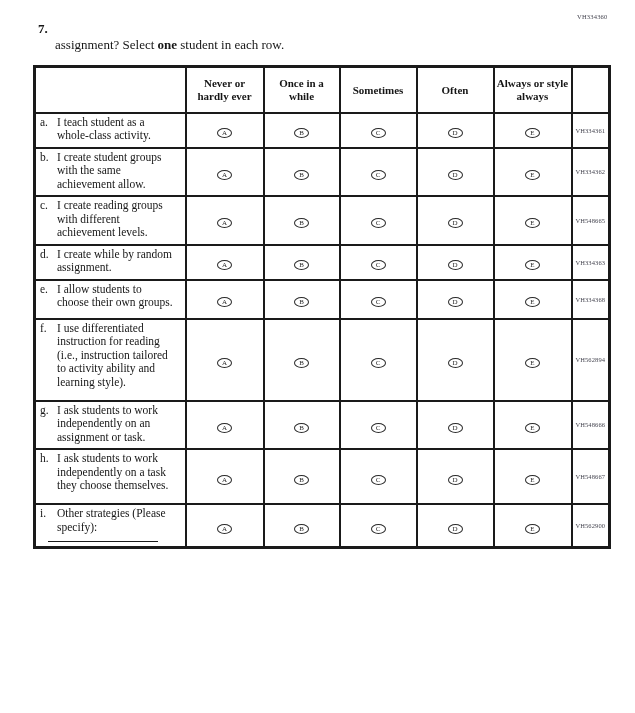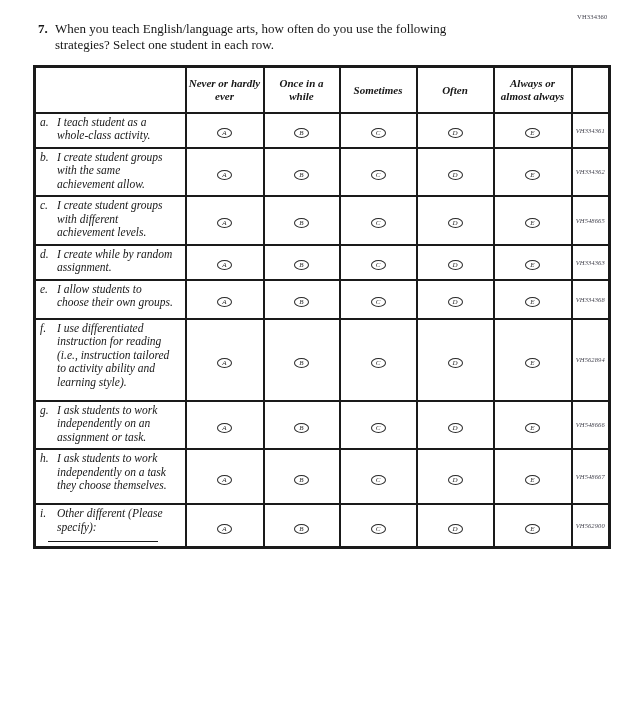--- a/index.html
+++ b/index.html
@@ -24,29 +24,28 @@
   .question {
     position: absolute;
     top: 21px;
     left: 38px;
     width: 480px;
     display: flex;
     font-size: 13px;
     line-height: 15.5px;
   }
   .q-number { font-weight: bold; width: 17px; flex: none; }
-  .q-bold { font-weight: normal; }
+  .q-bold { font-weight: bold; }
   table.survey {
     position: absolute;
     top: 65px;
     left: 33px;
     border-collapse: collapse;
     table-layout: fixed;
     border: 3px solid #1a1a1a;
-    font-style: italic;
   }
   table.survey th, table.survey td {
     border: 2px solid #1a1a1a;
   }
   th.col-header {
     font-weight: bold;
     font-size: 11px;
     line-height: 12.5px;
     text-align: center;
     vertical-align: middle;
@@ -108,43 +107,43 @@
 </head>
 <body>
 
 <div class="page">
 
   <div class="form-code">VH334360</div>
 
   <div class="question">
     <span class="q-number">7.</span>
     <span class="q-text">
-      <span>When you teach English/language arts, how often do you use the following</span><br>
-      <span>strategies? Select </span><span class="q-bold">one</span><span> student in each row.</span>
+      <br>
+      <span>assignment? Select </span><span class="q-bold">one</span><span> student in each row.</span>
     </span>
   </div>
 
   <table class="survey">
     <colgroup>
       <col style="width:151px">
       <col style="width:78px">
       <col style="width:76px">
       <col style="width:77px">
       <col style="width:77px">
       <col style="width:78px">
       <col style="width:38px">
     </colgroup>
     <thead>
       <tr>
         <th class="col-header"></th>
         <th class="col-header">Never or hardly ever</th>
         <th class="col-header">Once in a while</th>
         <th class="col-header">Sometimes</th>
         <th class="col-header">Often</th>
-        <th class="col-header">Always or almost always</th>
+        <th class="col-header">Always or style always</th>
         <th class="col-header"></th>
       </tr>
     </thead>
     <tbody id="table-body">
   <tr>
     <td class="label-cell">
       <div class="label-wrap">
         <span class="row-letter">a.</span>
         <span class="row-label">I teach student as a whole-class activity.</span>
       </div>
@@ -169,21 +168,21 @@
     <td class="opt"><span class="bubble">C</span></td>
     <td class="opt"><span class="bubble">D</span></td>
     <td class="opt"><span class="bubble">E</span></td>
     <td class="code-cell">VH334362</td>
   </tr>
 
   <tr>
     <td class="label-cell">
       <div class="label-wrap">
         <span class="row-letter">c.</span>
-        <span class="row-label">I create student groups with different achievement levels.</span>
+        <span class="row-label">I create reading groups with different achievement levels.</span>
       </div>
     </td>
     <td class="opt"><span class="bubble">A</span></td>
     <td class="opt"><span class="bubble">B</span></td>
     <td class="opt"><span class="bubble">C</span></td>
     <td class="opt"><span class="bubble">D</span></td>
     <td class="opt"><span class="bubble">E</span></td>
     <td class="code-cell">VH548665</td>
   </tr>
 
@@ -259,21 +258,21 @@
     <td class="opt"><span class="bubble">C</span></td>
     <td class="opt"><span class="bubble">D</span></td>
     <td class="opt"><span class="bubble">E</span></td>
     <td class="code-cell">VH548667</td>
   </tr>
 
   <tr>
     <td class="label-cell">
       <div class="label-wrap">
         <span class="row-letter">i.</span>
-        <span class="row-label">Other different (Please specify):</span>
+        <span class="row-label">Other strategies (Please specify):</span>
       </div>
     <div class="specify-line"></div>
           </td>
     <td class="opt"><span class="bubble">A</span></td>
     <td class="opt"><span class="bubble">B</span></td>
     <td class="opt"><span class="bubble">C</span></td>
     <td class="opt"><span class="bubble">D</span></td>
     <td class="opt"><span class="bubble">E</span></td>
     <td class="code-cell">VH562900</td>
   </tr>

